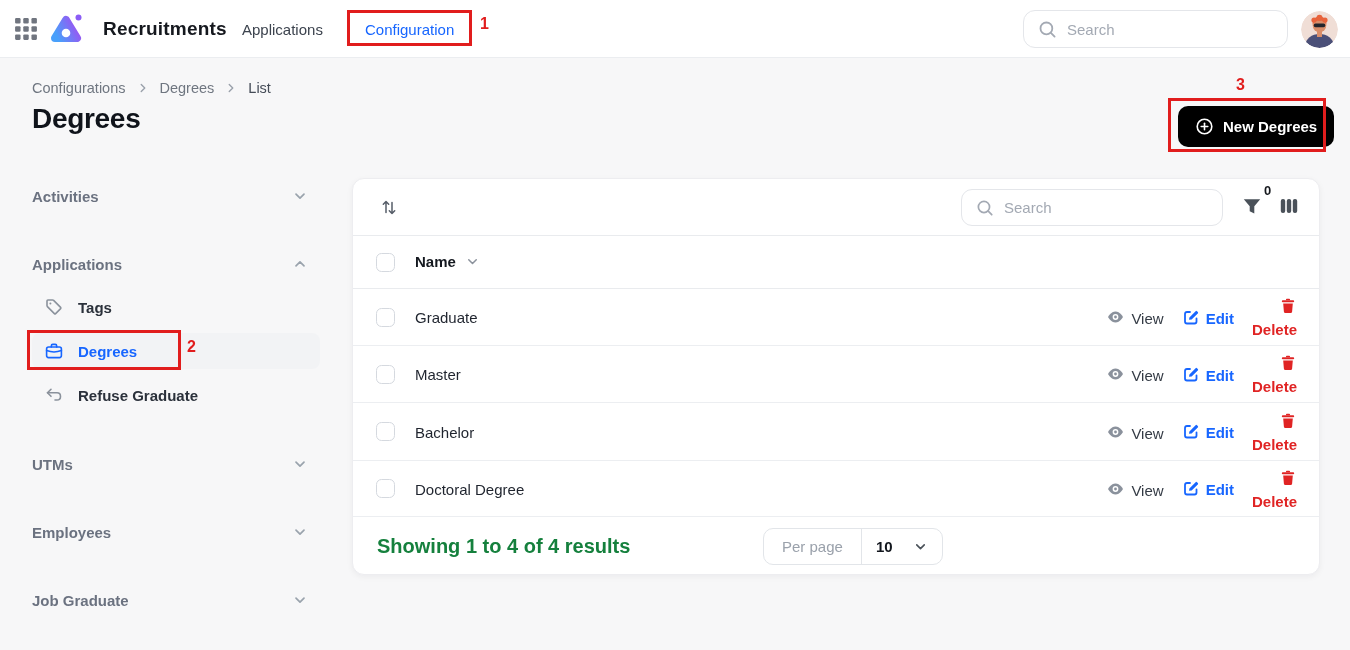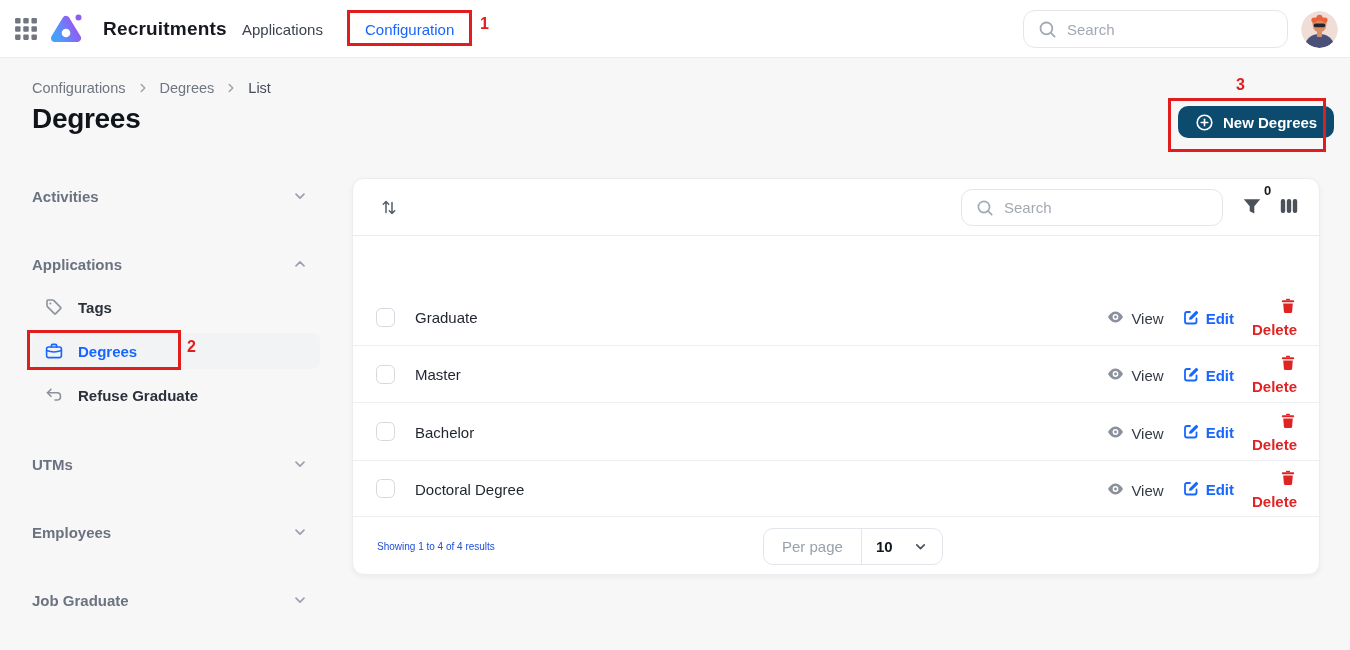--- a/index.html
+++ b/index.html
@@ -25,21 +25,21 @@
   .search-box svg { margin-left:14px; flex:0 0 auto; }
   .search-box input { border:none; outline:none; background:transparent; font-family:inherit; font-size:15px; color:#3c434e; padding:0 10px; width:100%; }
   .search-box input::placeholder { color:#a3a9b3; }
   .avatar { position:absolute; left:1301px; top:11px; width:37px; height:37px; border-radius:50%; overflow:hidden; cursor:pointer; }
 
   
   .breadcrumb { position:absolute; left:32px; top:80px; display:flex; align-items:center; gap:10px; font-size:14.5px; color:#6f7680; }
   .breadcrumb .crumb { cursor:pointer; }
   .breadcrumb .crumb.current { color:#454c57; cursor:default; }
   .page-title { position:absolute; left:32px; top:103px; font-size:28px; font-weight:800; color:#10141b; letter-spacing:-.3px; }
-  .new-btn { position:absolute; left:1178px; top:106px; height:32px; display:inline-flex; align-items:center; gap:9px; padding:0 17px; background:#0c4a6e; color:#fff; border:none; border-radius:10px; font-family:inherit; font-size:15px; font-weight:700; cursor:pointer; }
+  .new-btn { position:absolute; left:1178px; top:106px; height:41px; display:inline-flex; align-items:center; gap:9px; padding:0 17px; background:#000000; color:#fff; border:none; border-radius:10px; font-family:inherit; font-size:15px; font-weight:700; cursor:pointer; }
 
   
   .side-section { position:absolute; left:32px; width:288px; height:24px; display:flex; align-items:center; justify-content:space-between; padding:0 12px 0 0; font-size:15px; font-weight:600; color:#6b7280; cursor:pointer; }
   .side-child { position:absolute; left:32px; width:288px; height:36px; display:flex; align-items:center; gap:14px; padding-left:12px; border-radius:8px; font-size:15px; font-weight:600; color:#2b313b; cursor:pointer; }
   .side-child .c-icon { color:#8b929c; display:flex; }
   .side-child.active { background:#f2f3f5; color:#1766ff; }
   .side-child.active .c-icon { color:#1766ff; }
 
   
   .card { position:absolute; left:352px; top:178px; width:968px; height:397px; background:#fff; border:1px solid #ededf0; border-radius:12px; box-shadow:0 2px 6px rgba(16,24,40,.05); }
@@ -58,21 +58,21 @@
   .trow .cell-name { position:absolute; left:62px; top:50%; transform:translateY(-50%); font-size:15px; color:#1f242e; }
   .actions { position:absolute; right:22px; top:50%; transform:translateY(-50%); display:flex; align-items:center; gap:18px; }
   .action { display:inline-flex; align-items:flex-end; gap:6px; font-size:15px; cursor:pointer; }
   .action.view { color:#343b45; font-weight:500; }
   .action.view .a-icon { color:#8a919c; }
   .action.edit { color:#1766ff; font-weight:700; }
   .action.delete { color:#e02424; font-weight:700;flex-direction:column; }
   .a-icon { display:flex; }
 
   .tfoot { position:absolute; left:0; top:338px; width:100%; height:58px; }
-  .summary { position:absolute; left:24px; top:50%; transform:translateY(-50%); font-size:10px; font-weight:400; color:#1d4ed8; }
+  .summary { position:absolute; left:24px; top:50%; transform:translateY(-50%); font-size:20px; font-weight:700; color:#15803d; }
   .perpage { position:absolute; left:410px; top:11px; height:37px; display:flex; align-items:stretch; border:1px solid #e2e5e9; border-radius:10px; overflow:hidden; background:#fff; cursor:pointer; }
   .perpage .pp-label { display:flex; align-items:center; padding:0 18px; font-size:15px; color:#9aa1ab; border-right:1px solid #e2e5e9; }
   .perpage .pp-value { display:flex; align-items:center; gap:20px; padding:0 14px; font-size:15px; font-weight:700; color:#12161d; }
 
   
   .anno-box { position:absolute; border:3px solid #e11d1d; pointer-events:none; z-index:20; }
   .anno-num { position:absolute; color:#e11d1d; font-size:16px; font-weight:600; z-index:20; pointer-events:none; }
   .anno-1 { left:347px; top:10px; width:125px; height:36px; }
   .anno-1n { left:480px; top:15px; }
   .anno-2 { left:27px; top:330px; width:154px; height:40px; }
@@ -259,20 +259,29 @@
     <span class="filter-count">0</span>
     <span class="columns-btn">
       <svg width="22" height="22" viewBox="0 0 22 22" fill="currentColor">
         <rect x="2.8" y="4" width="4.4" height="14" rx="2"></rect>
           <rect x="8.8" y="4" width="4.4" height="14" rx="2"></rect>
           <rect x="14.8" y="4" width="4.4" height="14" rx="2"></rect>
       </svg>
     </span>
   </div>
 
+  <div class="thead">
+    <span class="checkbox" style="top:17px;"></span>
+    <span class="col-name" style="top:17px;">
+      <span>Name</span>
+      <svg width="15" height="15" viewBox="0 0 16 16" fill="none" stroke="#8b929c" stroke-width="1.6" stroke-linecap="round" stroke-linejoin="round">
+          <path d="M4 6.2 L8 10.2 L12 6.2"></path>
+        </svg>
+    </span>
+  </div>
 
   <div class="trow" style="top:110px; height:57px;">
     <span class="checkbox" style="top:19px;"></span>
     <span class="cell-name">Graduate</span>
     <div class="actions">
       <span class="action view">
         <span class="a-icon">
             <svg width="19" height="19" viewBox="0 0 19 19">
               <path d="M9.5 4 C5 4 2 9.5 2 9.5 C2 9.5 5 15 9.5 15 C14 15 17 9.5 17 9.5 C17 9.5 14 4 9.5 4 Z" fill="currentColor"></path>
               <circle cx="9.5" cy="9.5" r="2.9" fill="#fff"></circle>

